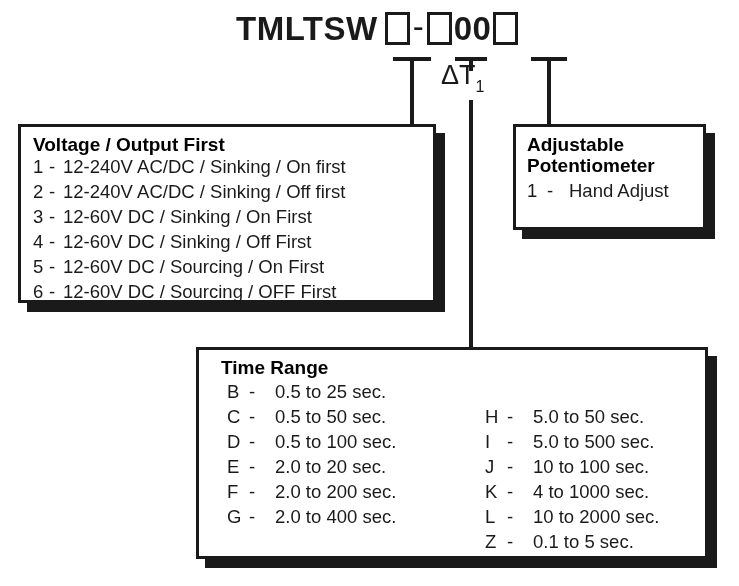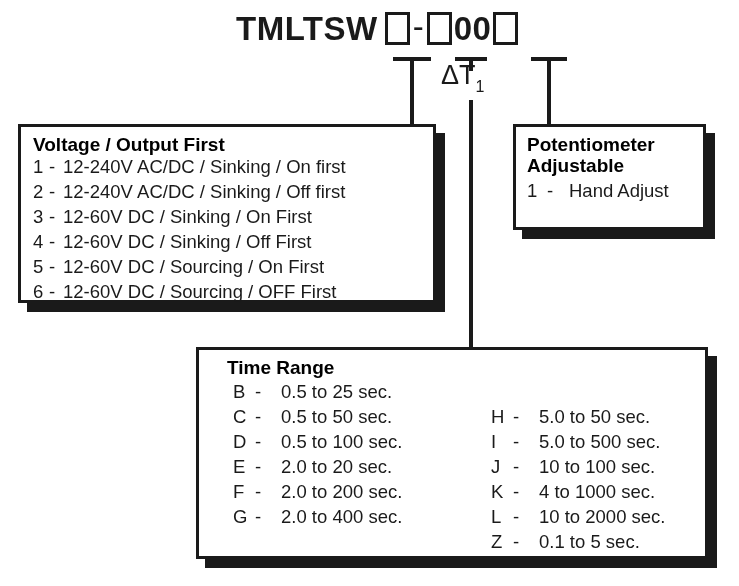--- a/index.html
+++ b/index.html
@@ -140,21 +140,21 @@
     display: inline-block;
     width: 22px;
   }
 
   
   #timerange-box {
     left: 196px;
     top: 347px;
     width: 512px;
     height: 212px;
-    padding: 7px 0 0 28px;
+    padding: 7px 0 0 22px;
   }
   #timerange-box .callout-title { font-size: 19px; }
   #timerange-box .tr-columns {
     position: relative;
     margin-top: 2px;
   }
   #timerange-box .tr-col {
     font-size: 18.5px;
     line-height: 1.345;
   }
@@ -222,22 +222,22 @@
     <div>
       <span class="opt-code">5</span><span class="opt-dash">-</span><span>12-60V DC / Sourcing / On First</span>
     </div>
     <div>
       <span class="opt-code">6</span><span class="opt-dash">-</span><span>12-60V DC / Sourcing / OFF First</span>
     </div>
   </div>
 </div>
 
 <div class="callout" id="potentiometer-box">
+  <div class="callout-title">Adjustable</div>
   <div class="callout-title">Potentiometer</div>
-  <div class="callout-title">Adjustable</div>
   <div class="opt-list">
     <div>
       <span class="opt-code">1</span><span class="opt-dash">-</span><span>Hand Adjust</span>
     </div>
   </div>
 </div>
 
 <div class="callout" id="timerange-box">
   <div class="callout-title">Time Range</div>
   <div class="tr-columns">

